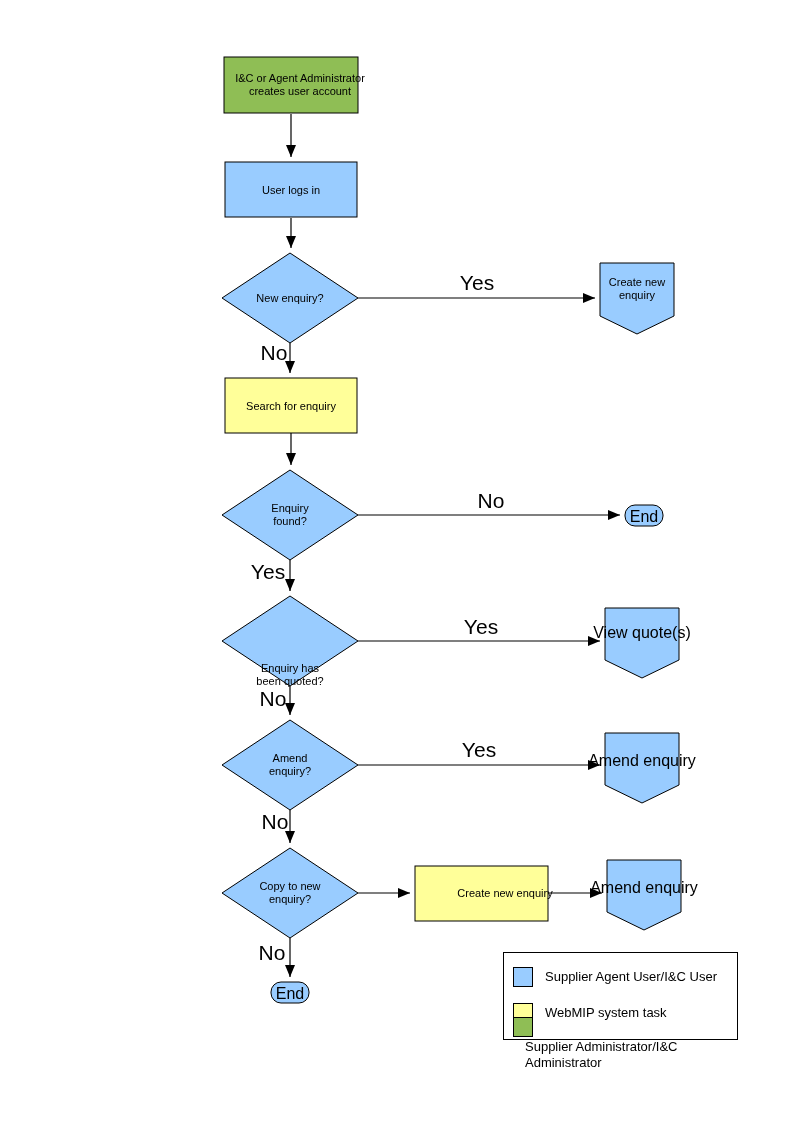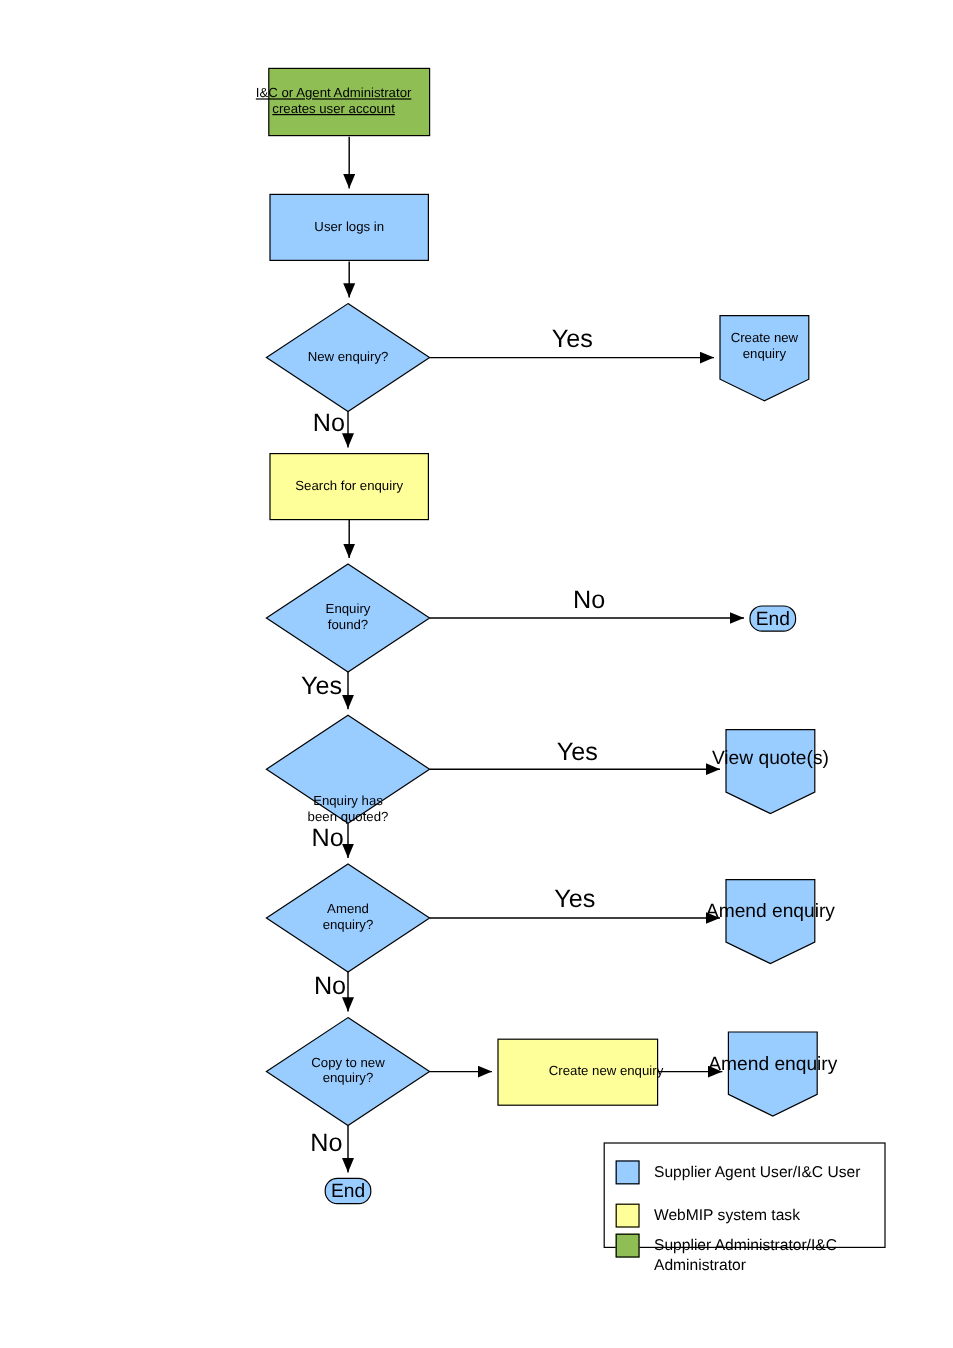--- a/index.html
+++ b/index.html
@@ -70,21 +70,21 @@
     <polygon points="290,596 358,641 290,686 222,641" fill="#99CCFF" stroke="#000"></polygon>
     <polygon points="605,608 679,608 679,660 642,678 605,660" fill="#99CCFF" stroke="#000"></polygon>
     <polygon points="290,720 358,765 290,810 222,765" fill="#99CCFF" stroke="#000"></polygon>
     <polygon points="605,733 679,733 679,785 642,803 605,785" fill="#99CCFF" stroke="#000"></polygon>
     <polygon points="290,848 358,893 290,938 222,893" fill="#99CCFF" stroke="#000"></polygon>
     <rect x="415" y="866" width="133" height="55" fill="#FFFF99" stroke="#000"></rect>
     <polygon points="607,860 681,860 681,912 644,930 607,912" fill="#99CCFF" stroke="#000"></polygon>
     <rect x="271" y="982" width="38" height="21" rx="10" fill="#99CCFF" stroke="#000"></rect>
   </svg>
 
-  <div class="nlabel" style="left:278px;top:85px;text-decoration:underline;">
+  <div class="nlabel" style="left:300px;top:85px;">
     <div>I&amp;C or Agent Administrator</div>
     <div>creates user account</div>
   </div>
   <div class="nlabel" style="left:291px;top:190px;text-align:center;">
     <div>User logs in</div>
   </div>
   <div class="nlabel" style="left:290px;top:298px;">
     <div>New enquiry?</div>
   </div>
   <div class="nlabel" style="left:637px;top:289px;">
@@ -141,19 +141,19 @@
 
   <div class="legend-box">
     <div class="legend-row" style="top:14px;">
       <div class="legend-swatch sw-blue"></div>
       <div class="legend-label">Supplier Agent User/I&amp;C User</div>
     </div>
     <div class="legend-row" style="top:50px;">
       <div class="legend-swatch sw-yellow"></div>
       <div class="legend-label">WebMIP system task</div>
     </div>
-    <div class="legend-row" style="top:75px;">
+    <div class="legend-row" style="top:64px;flex-direction:column;">
       <div class="legend-swatch sw-green"></div>
       <div class="legend-label">Supplier Administrator/I&amp;C Administrator</div>
     </div>
   </div>
 
 </div>
 
 </body></html>

